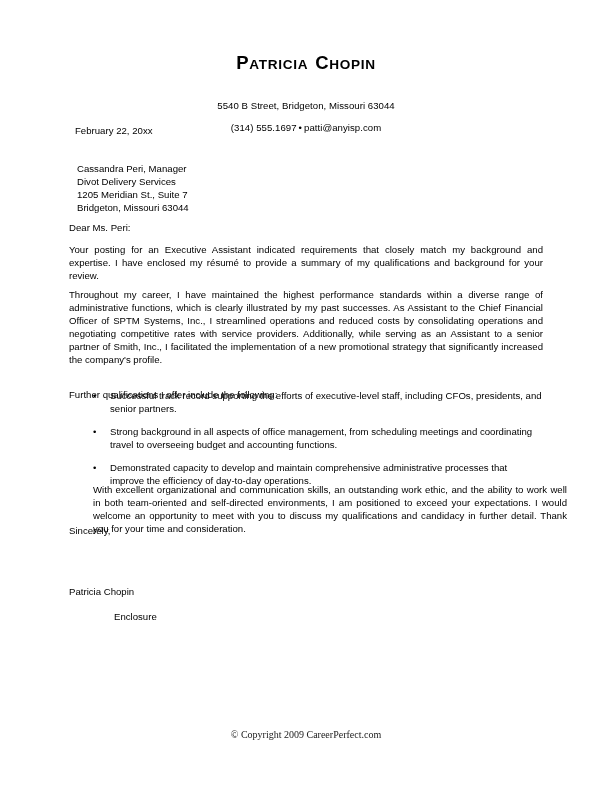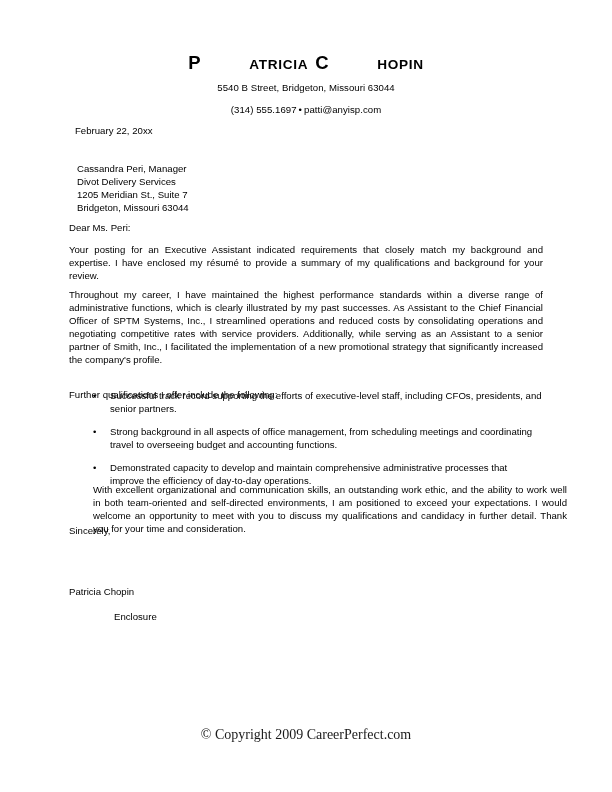--- a/index.html
+++ b/index.html
@@ -44,31 +44,30 @@
   }
   
   .lh-name .cap {
     font-size: 18.5px;
     text-transform: uppercase;
   }
   .lh-name .sc {
     font-size: 13.6px;
     text-transform: uppercase;
     letter-spacing: 0.7px;
-    margin-left: 48px;
   }
   .lh-name .gap { display: inline-block; width: 7px; }
 
   .lh-line {
     font-size: 9.6px;
     line-height: 13.5px;
     letter-spacing: 0.05px;
     white-space: nowrap;
   }
-  .lh-addr { margin-top: 5px; }
+  .lh-addr { margin-top: 23px; }
   .lh-contact { margin-top: 8px; }
   .lh-sep { display: inline-block; padding: 0 2px; }
 
   
   .blk {
     position: absolute;
     left: 69px;
     width: 474px;
     font-size: 9.6px;
     line-height: 13.1px;
@@ -120,21 +119,21 @@
   #enclosure    { top: 610px; padding-left: 45px; }
 
   
   .footer {
     position: absolute;
     left: 0;
     top: 729px;
     width: 612px;
     text-align: center;
     font-family: "Liberation Serif", serif;
-    font-size: 14px;
+    font-size: 10px;
     line-height: 11px;
     color: #1a1a1a;
   }
 </style>
 </head>
 <body>
 
 <div class="page">
 
   <div class="letterhead">

